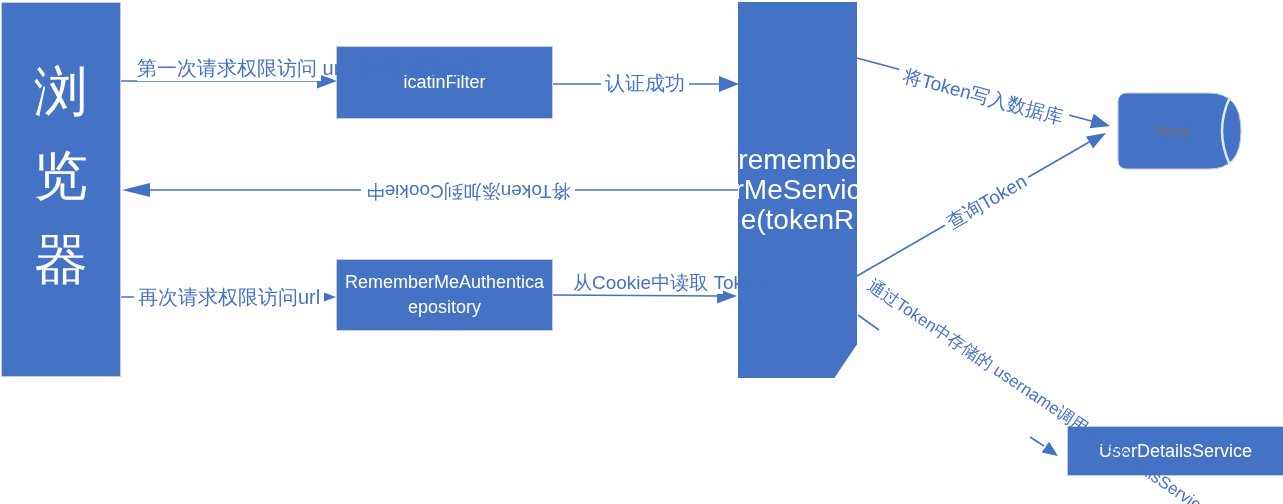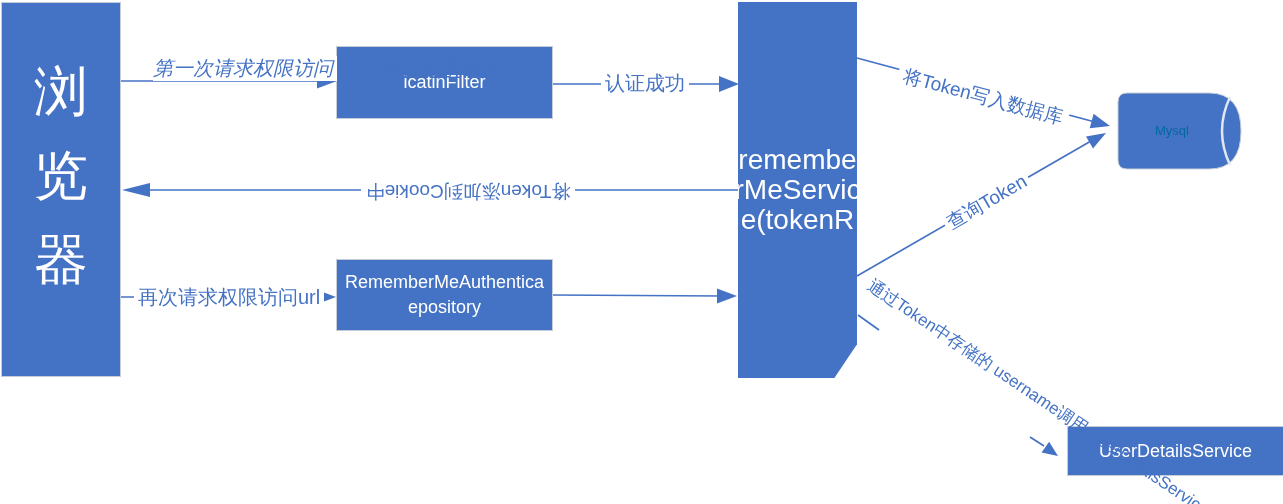--- a/index.html
+++ b/index.html
@@ -22,28 +22,28 @@
   .rmaf{left:337px;top:260px;width:215px;height:70px;font-size:18px;line-height:25px;}
   .rms{
     left:738px;top:2px;width:119px;height:376px;font-size:28px;line-height:30px;
     box-shadow:none;
     clip-path:polygon(0 0,100% 0,100% 91%,81% 100%,0 100%);
   }
   .uds{left:1068px;top:427px;width:215px;height:48px;font-size:18px;text-align:right;}
   .cyl{position:absolute;left:1117px;top:92px;z-index:1;}
   .cyl-label{
     position:absolute;left:1117px;top:92px;width:110px;height:77px;z-index:2;
-    display:flex;align-items:center;justify-content:center;color:#0369a1;font-size:13px;
+    display:flex;align-items:center;justify-content:center;color:#737373;font-size:13px;
   }
   .lbl{
     position:absolute;z-index:2;color:#4472C4;background:#fff;text-align:center;
     font-size:20px;line-height:25px;white-space:nowrap;
   }
   .lbl.nobg{background:transparent;}
-  .l-first{left:153px;top:56px;width:184px;font-style:italic;}
+  .l-first{left:137px;top:56px;width:184px;}
   .l-auth{left:601px;top:71px;width:88px;}
   .l-cookie{left:361px;top:180px;width:214px;font-size:19px;line-height:22px;transform:rotate(180deg);}
   .l-second{left:134px;top:286px;width:190px;line-height:23px;text-align:center;}
   .l-read{left:573px;top:271px;width:150px;font-size:19px;line-height:23px;}
   .l-write{left:895px;top:85px;width:176px;font-size:19px;line-height:24px;transform:rotate(15deg);}
   .l-query{left:939px;top:191px;width:96px;font-size:19px;line-height:22px;transform:rotate(-30deg);}
   .l-load{
     left:851px;top:333px;width:214px;font-size:17px;line-height:21px;
     transform:rotate(34deg);white-space:nowrap;
   }
@@ -114,20 +114,24 @@
     <span class="ln">第一次请求权限访问</span>
     <span class="ln">url，跳转登录请求</span>
   </div>
 
   <div class="lbl l-auth">认证成功</div>
 
   <div class="lbl l-cookie">将Token添加到Cookie中</div>
 
   <div class="lbl l-second">再次请求权限访问url</div>
 
+  <div class="lbl l-read">
+    <span class="ln">从Cookie中读取</span>
+    <span class="ln">Token</span>
+  </div>
 
   <div class="lbl l-write">将Token写入数据库</div>
 
   <div class="lbl l-query">查询Token</div>
 
   <div class="lbl nobg l-load">
     <span class="ln">通过Token中存储的</span>
     <span class="ln">username调用</span>
     <span class="ln">UserDetalsService加载</span>
     

